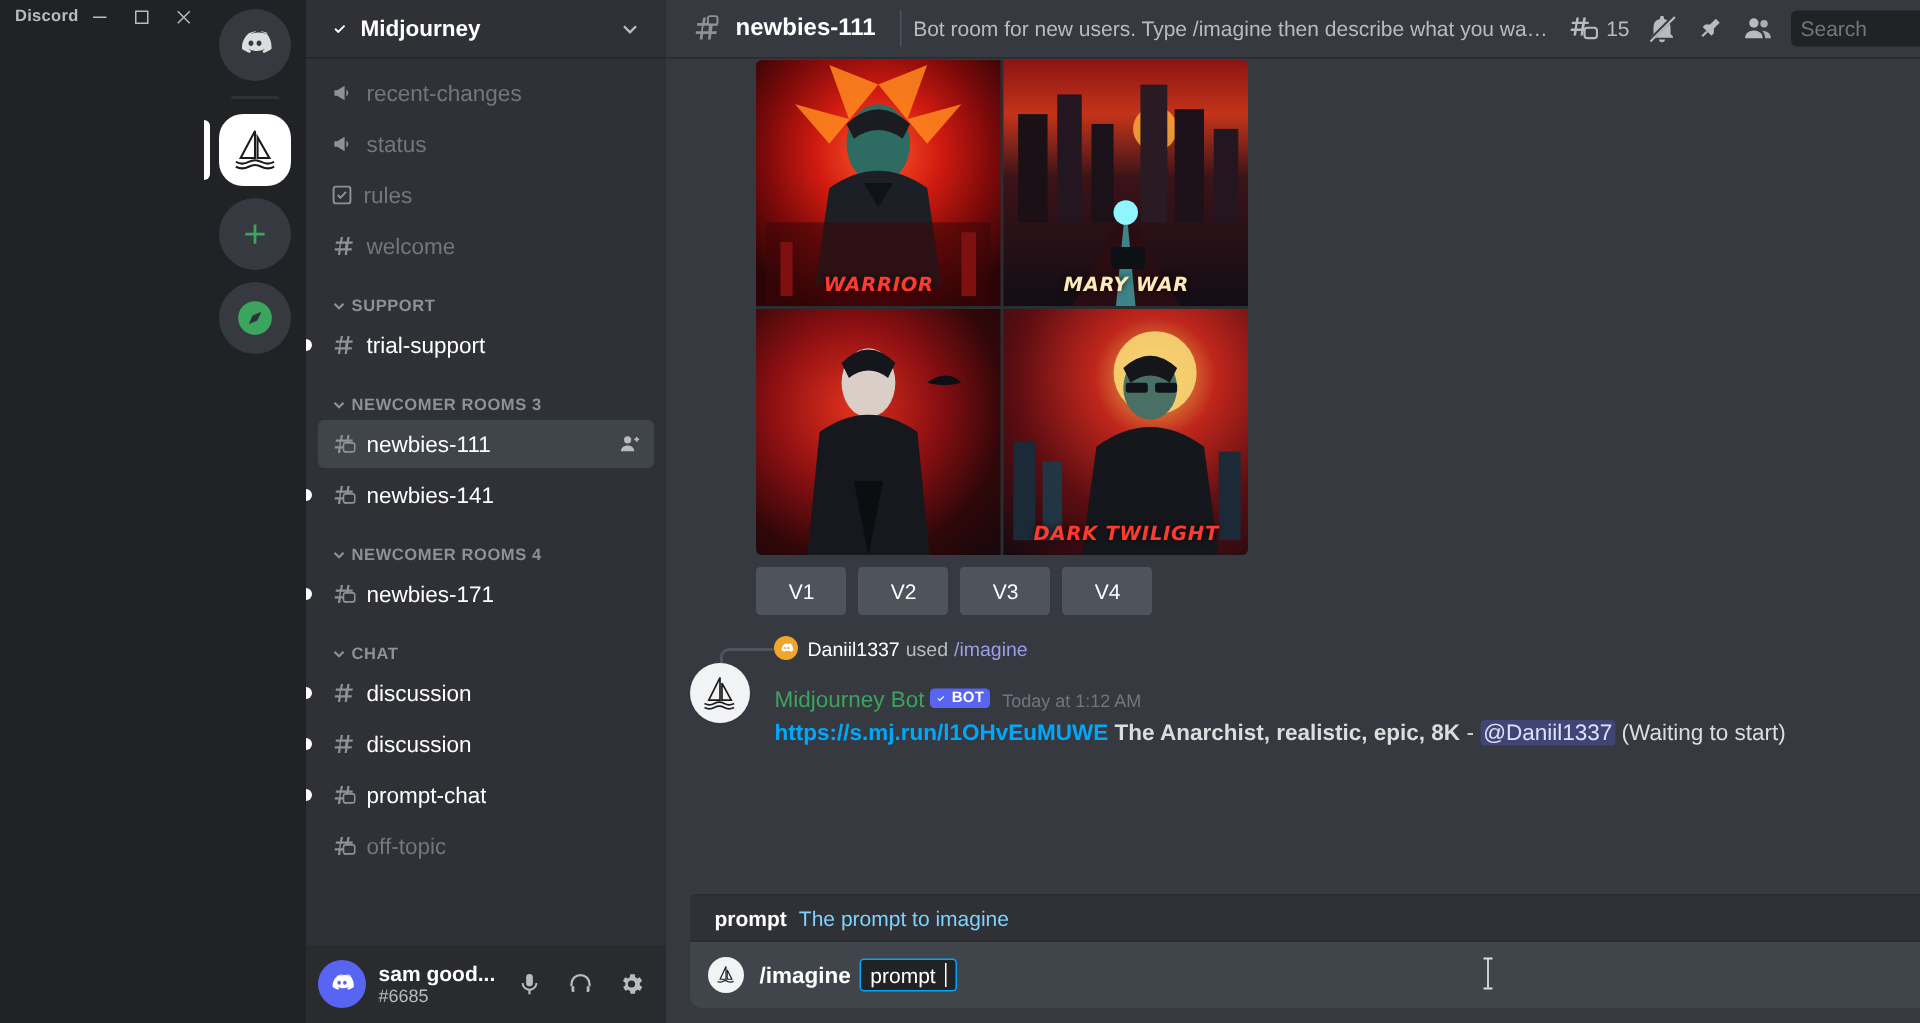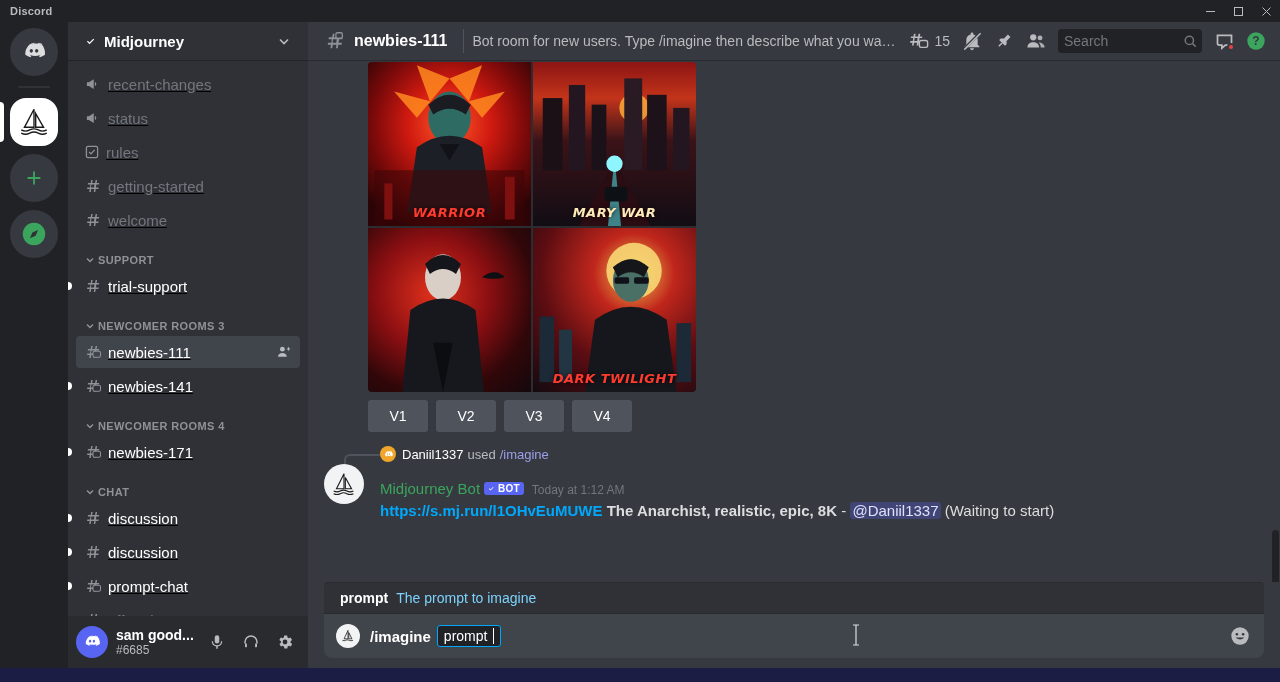--- a/index.html
+++ b/index.html
@@ -2,21 +2,21 @@
 <html><head>
 <meta charset="utf-8">
 <style>
   * { box-sizing: border-box; margin: 0; padding: 0; }
   html, body {
     width: 1280px; height: 682px; overflow: hidden;
     background: #202225;
     font-family: "Liberation Sans", sans-serif;
     -webkit-font-smoothing: antialiased;
   }
-  .app { position: relative; width: 1280px; height: 682px; display: flex; flex-direction: column; }
+  .app { position: relative; width: 1280px; height: 682px; display: flex; flex-direction: row; }
 
   
   .titlebar {
     height: 22px; background: #202225; display: flex; align-items: center;
     flex: 0 0 22px; position: relative; z-index: 30;
   }
   .titlebar-label {
     color: #b9bbbe; font-size: 11px; font-weight: bold; letter-spacing: .2px;
     margin-left: 10px;
   }
@@ -69,21 +69,21 @@
 
   .channels { flex: 1 1 auto; overflow: hidden; padding-top: 8px; position: relative; }
   .cat {
     display: flex; align-items: center; padding: 16px 8px 4px 16px;
     color: #8e9297; font-size: 11px; font-weight: bold; letter-spacing: .4px;
     text-transform: uppercase; cursor: pointer;
   }
   .cat .caret { margin-right: 2px; display: flex; }
   .chan-row {
     display: flex; align-items: center; height: 32px; margin: 0 8px 2px 8px;
-    padding: 0 8px; border-radius: 4px; cursor: pointer; position: relative; text-decoration: underline;
+    padding: 0 8px; border-radius: 4px; cursor: pointer; position: relative;
   }
   .chan-row.active { background: #40444b; }
   .chan-row .unread-dot {
     position: absolute; left: -8px; width: 8px; height: 8px; background: #fff;
     border-radius: 0 4px 4px 0; margin-left: -4px;
   }
   .chan-icon { color: #8e9297; display: flex; margin-right: 6px; flex: 0 0 auto; }
   .chan-name { font-size: 15px; color: #8e9297; white-space: nowrap; overflow: hidden; text-overflow: ellipsis; }
   .chan-row.muted .chan-name { color: #72767d; }
   .chan-row.unread .chan-name { color: #fff; font-weight: 500; }
@@ -332,28 +332,20 @@
           <span class="chan-name">status</span>
         </div>
         <div class="chan-row muted">
           <span class="chan-icon">
             <svg width="16" height="16" viewBox="0 0 20 20" fill="none" stroke="currentColor" stroke-width="1.6">
                 <rect x="3" y="3" width="14" height="14" rx="2"></rect>
                 <path d="M6.5 10l2.2 2.4 4.6-5"></path>
               </svg>
           </span>
           <span class="chan-name">rules</span>
-        </div>
-        <div class="chan-row muted">
-          <span class="chan-icon">
-            <svg width="18" height="18" viewBox="0 0 24 24" fill="currentColor">
-                <path d="M9.6 4l-.7 4H5.3l-.3 2h3.6l-.6 4H4.4l-.3 2h3.5L7 20h2l.6-4h4l-.6 4h2l.6-4h3.6l.3-2h-3.6l.6-4h3.5l.3-2h-3.5l.7-4h-2l-.7 4h-4L11.6 4zm.3 6h4l-.6 4h-4z"></path>
-              </svg>
-          </span>
-          <span class="chan-name">getting-started</span>
         </div>
         <div class="chan-row muted">
           <span class="chan-icon">
             <svg width="18" height="18" viewBox="0 0 24 24" fill="currentColor">
                 <path d="M9.6 4l-.7 4H5.3l-.3 2h3.6l-.6 4H4.4l-.3 2h3.5L7 20h2l.6-4h4l-.6 4h2l.6-4h3.6l.3-2h-3.6l.6-4h3.5l.3-2h-3.5l.7-4h-2l-.7 4h-4L11.6 4zm.3 6h4l-.6 4h-4z"></path>
               </svg>
           </span>
           <span class="chan-name">welcome</span>
         </div>
 

